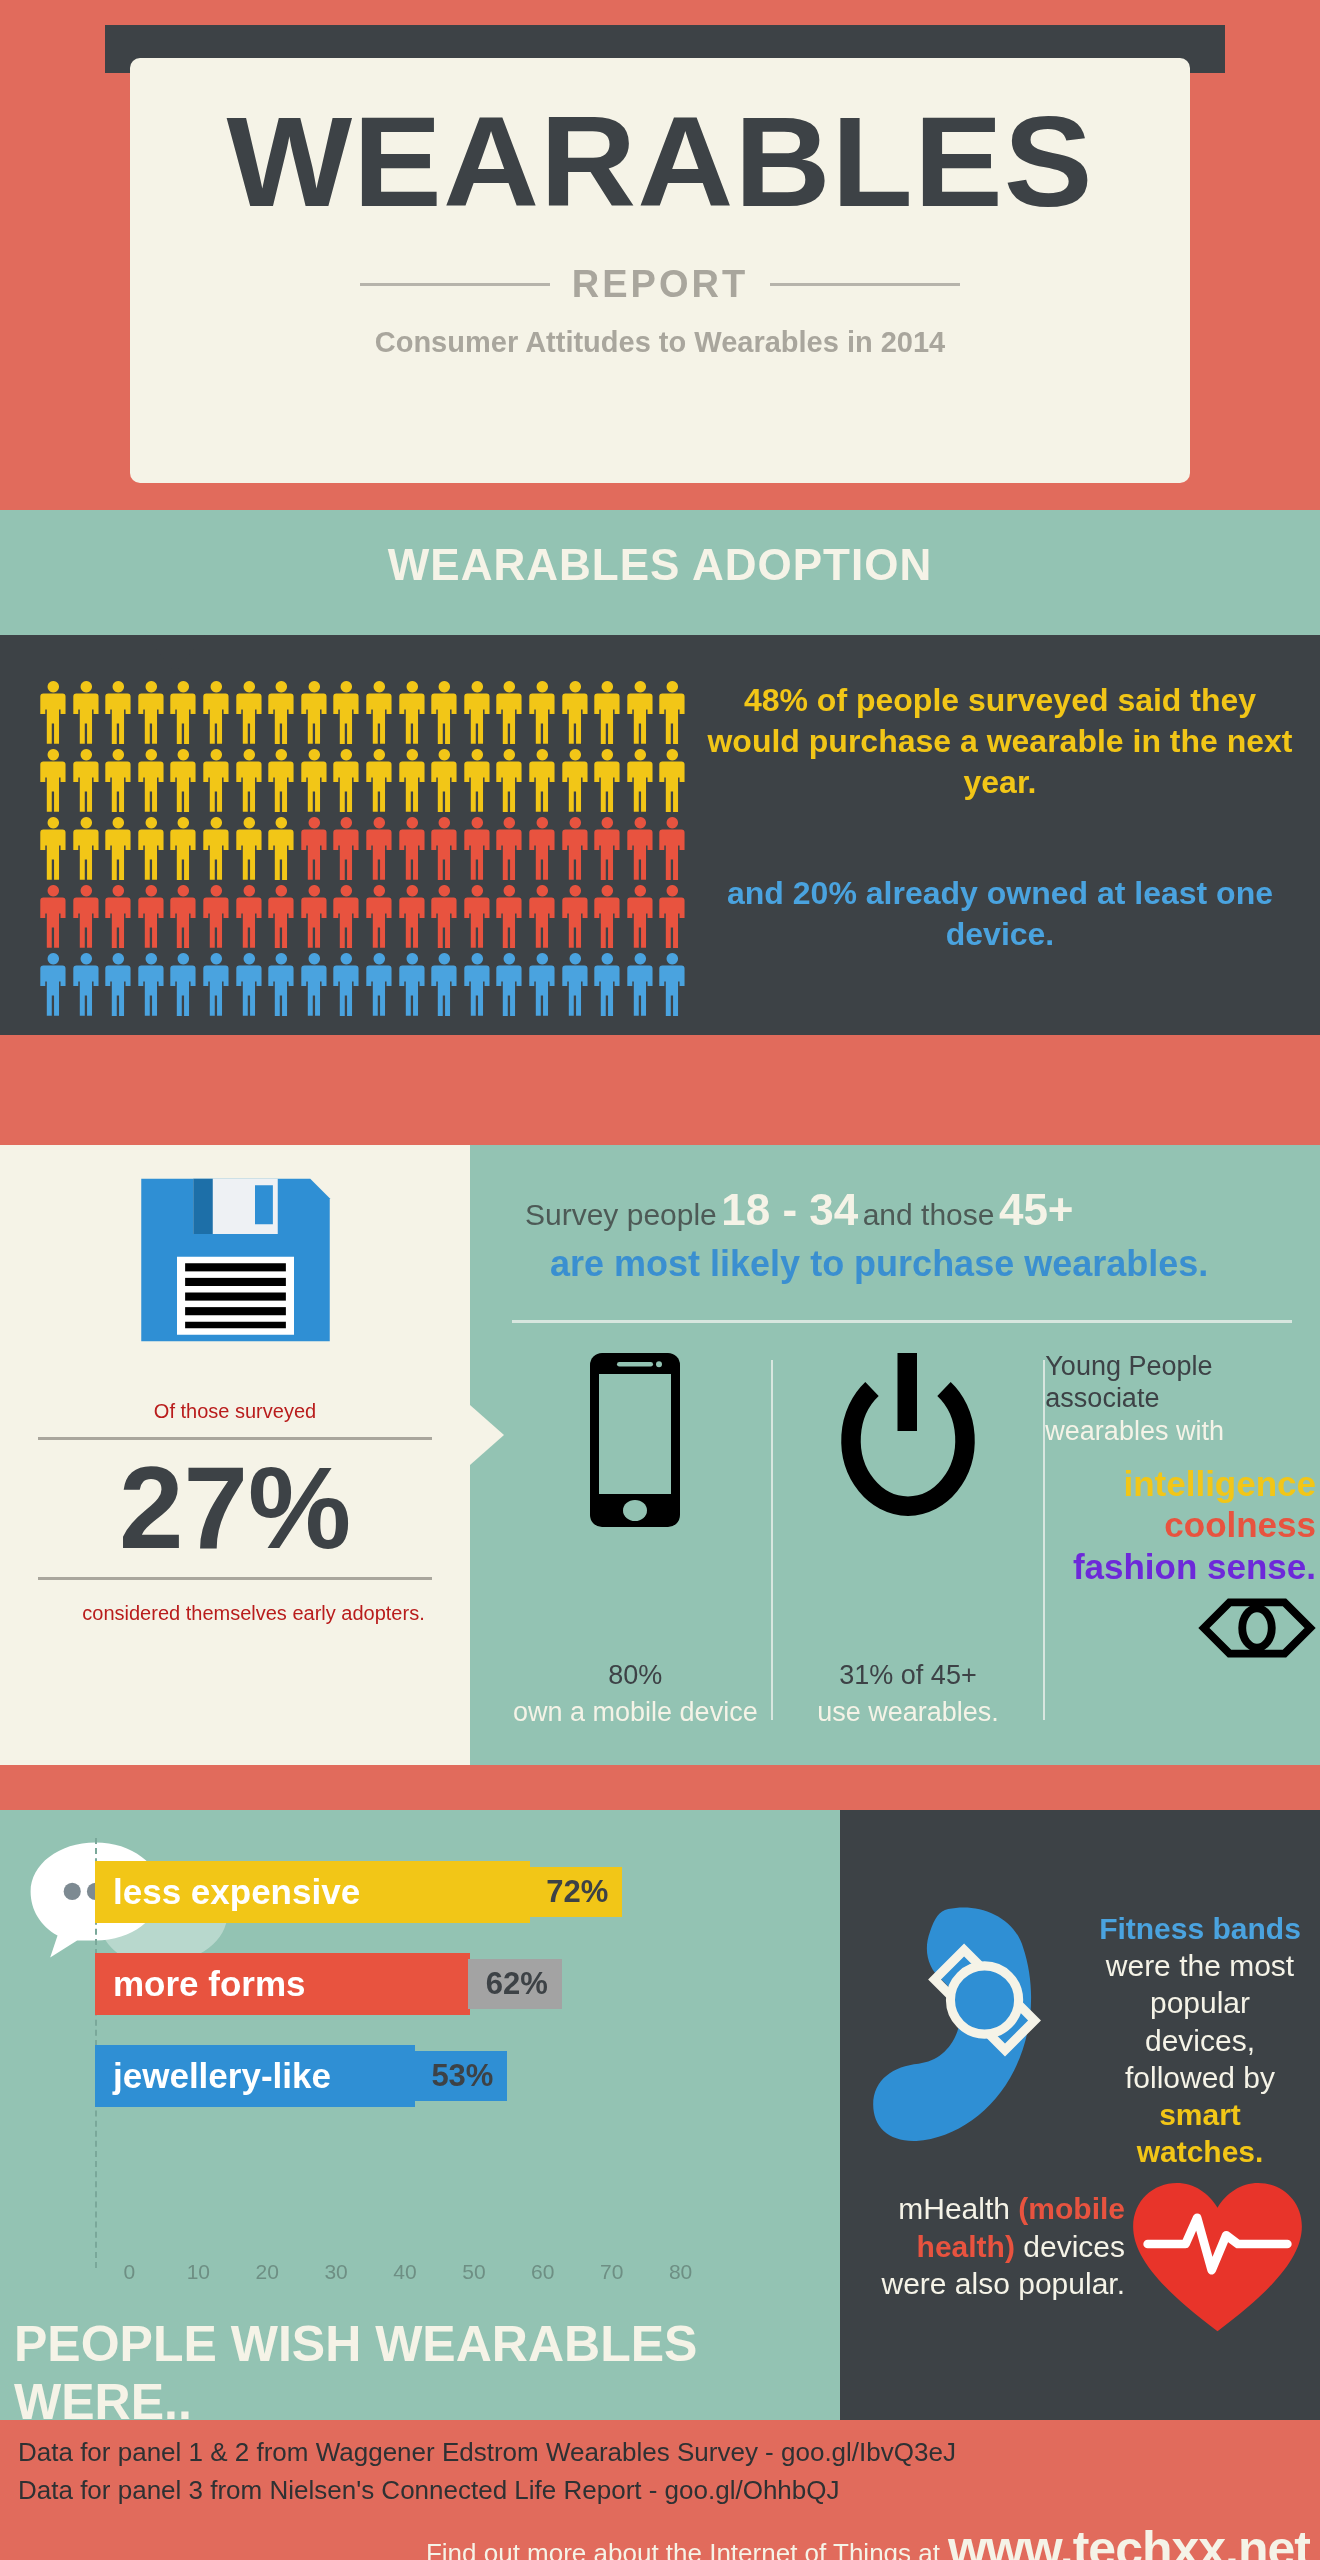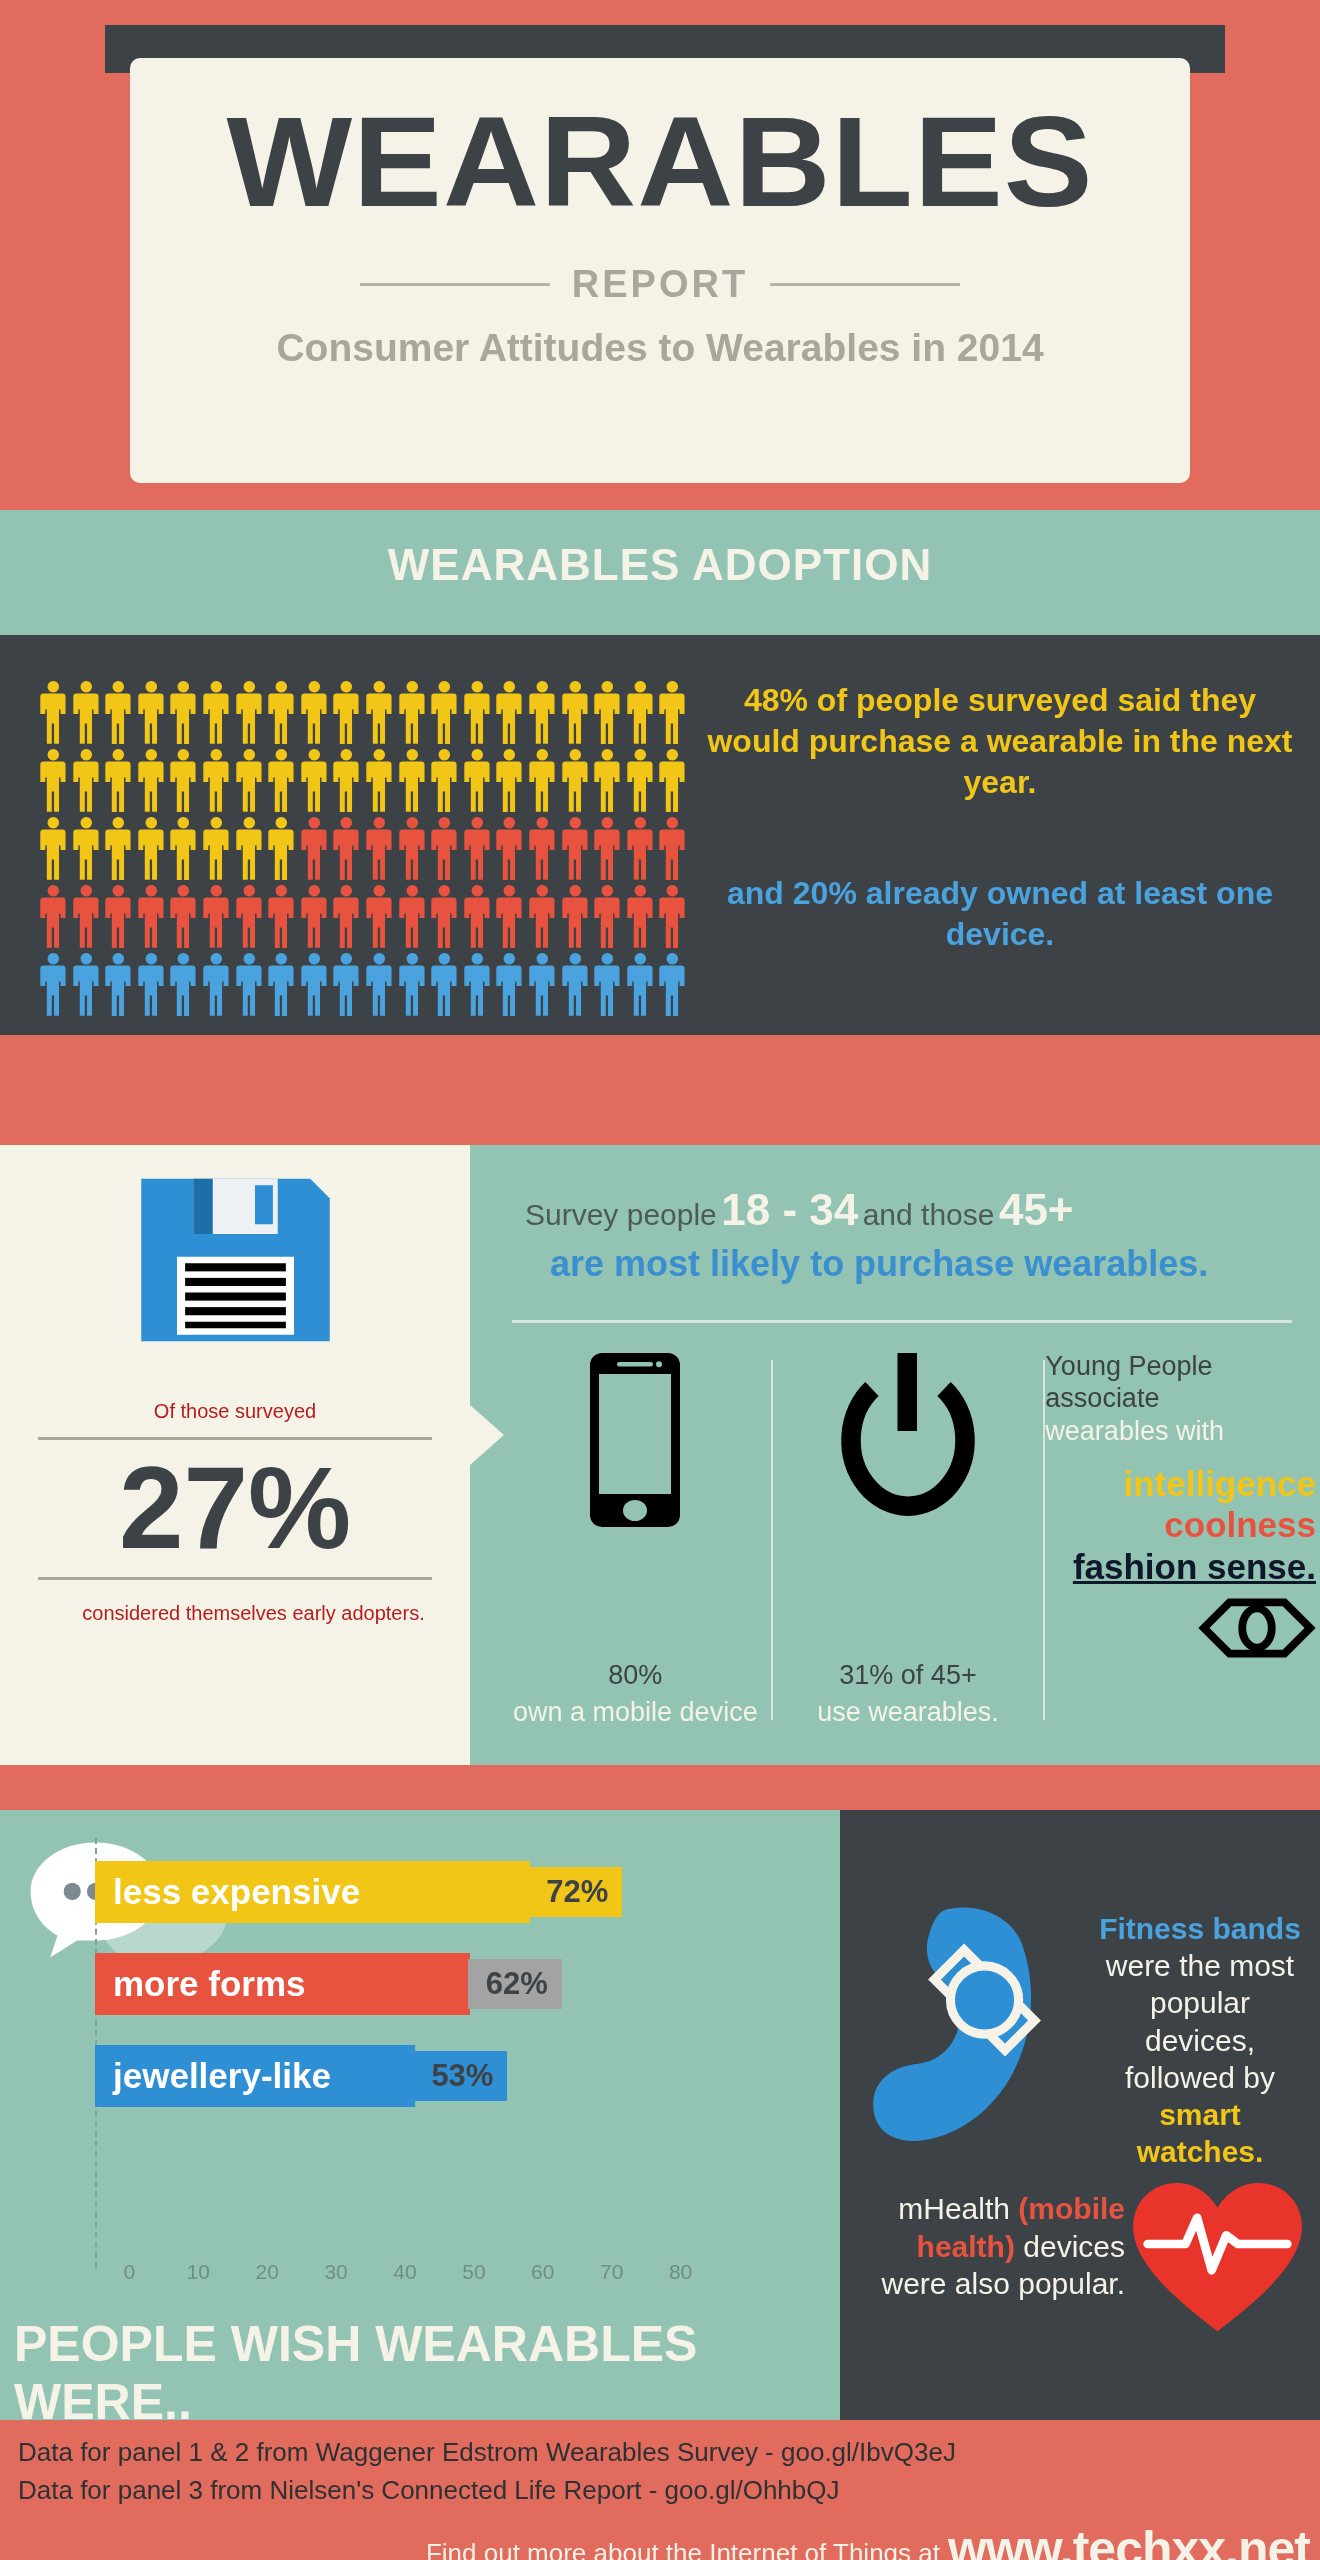--- a/index.html
+++ b/index.html
@@ -39,21 +39,21 @@
   .title-rule { width:190px; height:3px; background:#b6b3ab; }
   .title-sub {
     font-family:"Liberation Sans Narrow","Liberation Sans", sans-serif;
     font-weight:bold; font-size:38px; letter-spacing:3px;
     color:#a9a69d;
   }
   .title-desc {
     position:absolute; left:0; top:268px; width:1060px;
     text-align:center;
     font-family:"Liberation Sans Narrow","Liberation Sans", sans-serif;
-    font-weight:bold; font-size:39px;
+    font-weight:bold; font-size:29px;
     color:#a9a69d;
   }
 
   
   .sec1-teal { position:absolute; left:0; top:510px; width:1320px; height:125px; background:#93c3b3; }
   .sec1-heading {
     position:absolute; left:0; top:540px; width:1320px; text-align:center;
     font-family:"Liberation Sans Narrow","Liberation Sans", sans-serif;
     font-weight:bold; font-size:44px; letter-spacing:1px; color:#f5f3e7;
   }
@@ -137,21 +137,21 @@
     font-family:"Liberation Sans Narrow","Liberation Sans", sans-serif;
     font-size:27px; color:#3d4246; text-align:left; line-height:1.2; width:100%;
   }
   .assoc-head .wht2 { color:#f5f3e7; }
   .assoc-word {
     font-family:"Liberation Sans Narrow","Liberation Sans", sans-serif;
     font-weight:bold; font-size:35px; line-height:1.18; text-align:right; width:100%;
   }
   .w-yellow { color:#f2c617; }
   .w-red { color:#e8533f; }
-  .w-blue { color:#0f172a;text-decoration:underline; }
+  .w-blue { color:#6d28d9; }
   .sec2-gap { position:absolute; left:0; top:1765px; width:1320px; height:45px; background:#e16b5c; }
 
   
   .sec3 { position:absolute; left:0; top:1810px; width:1320px; height:723px; }
   .sec3-left { position:absolute; left:0; top:0; width:840px; height:610px; background:#93c3b3; }
   .sec3-right { position:absolute; left:840px; top:0; width:480px; height:610px; background:#3d4246; }
 
   .bubble { position:absolute; left:28px; top:30px; width:135px; height:120px; }
   .bubble-ghost { position:absolute; left:95px; top:52px; width:135px; height:120px; opacity:0.35; }
 

